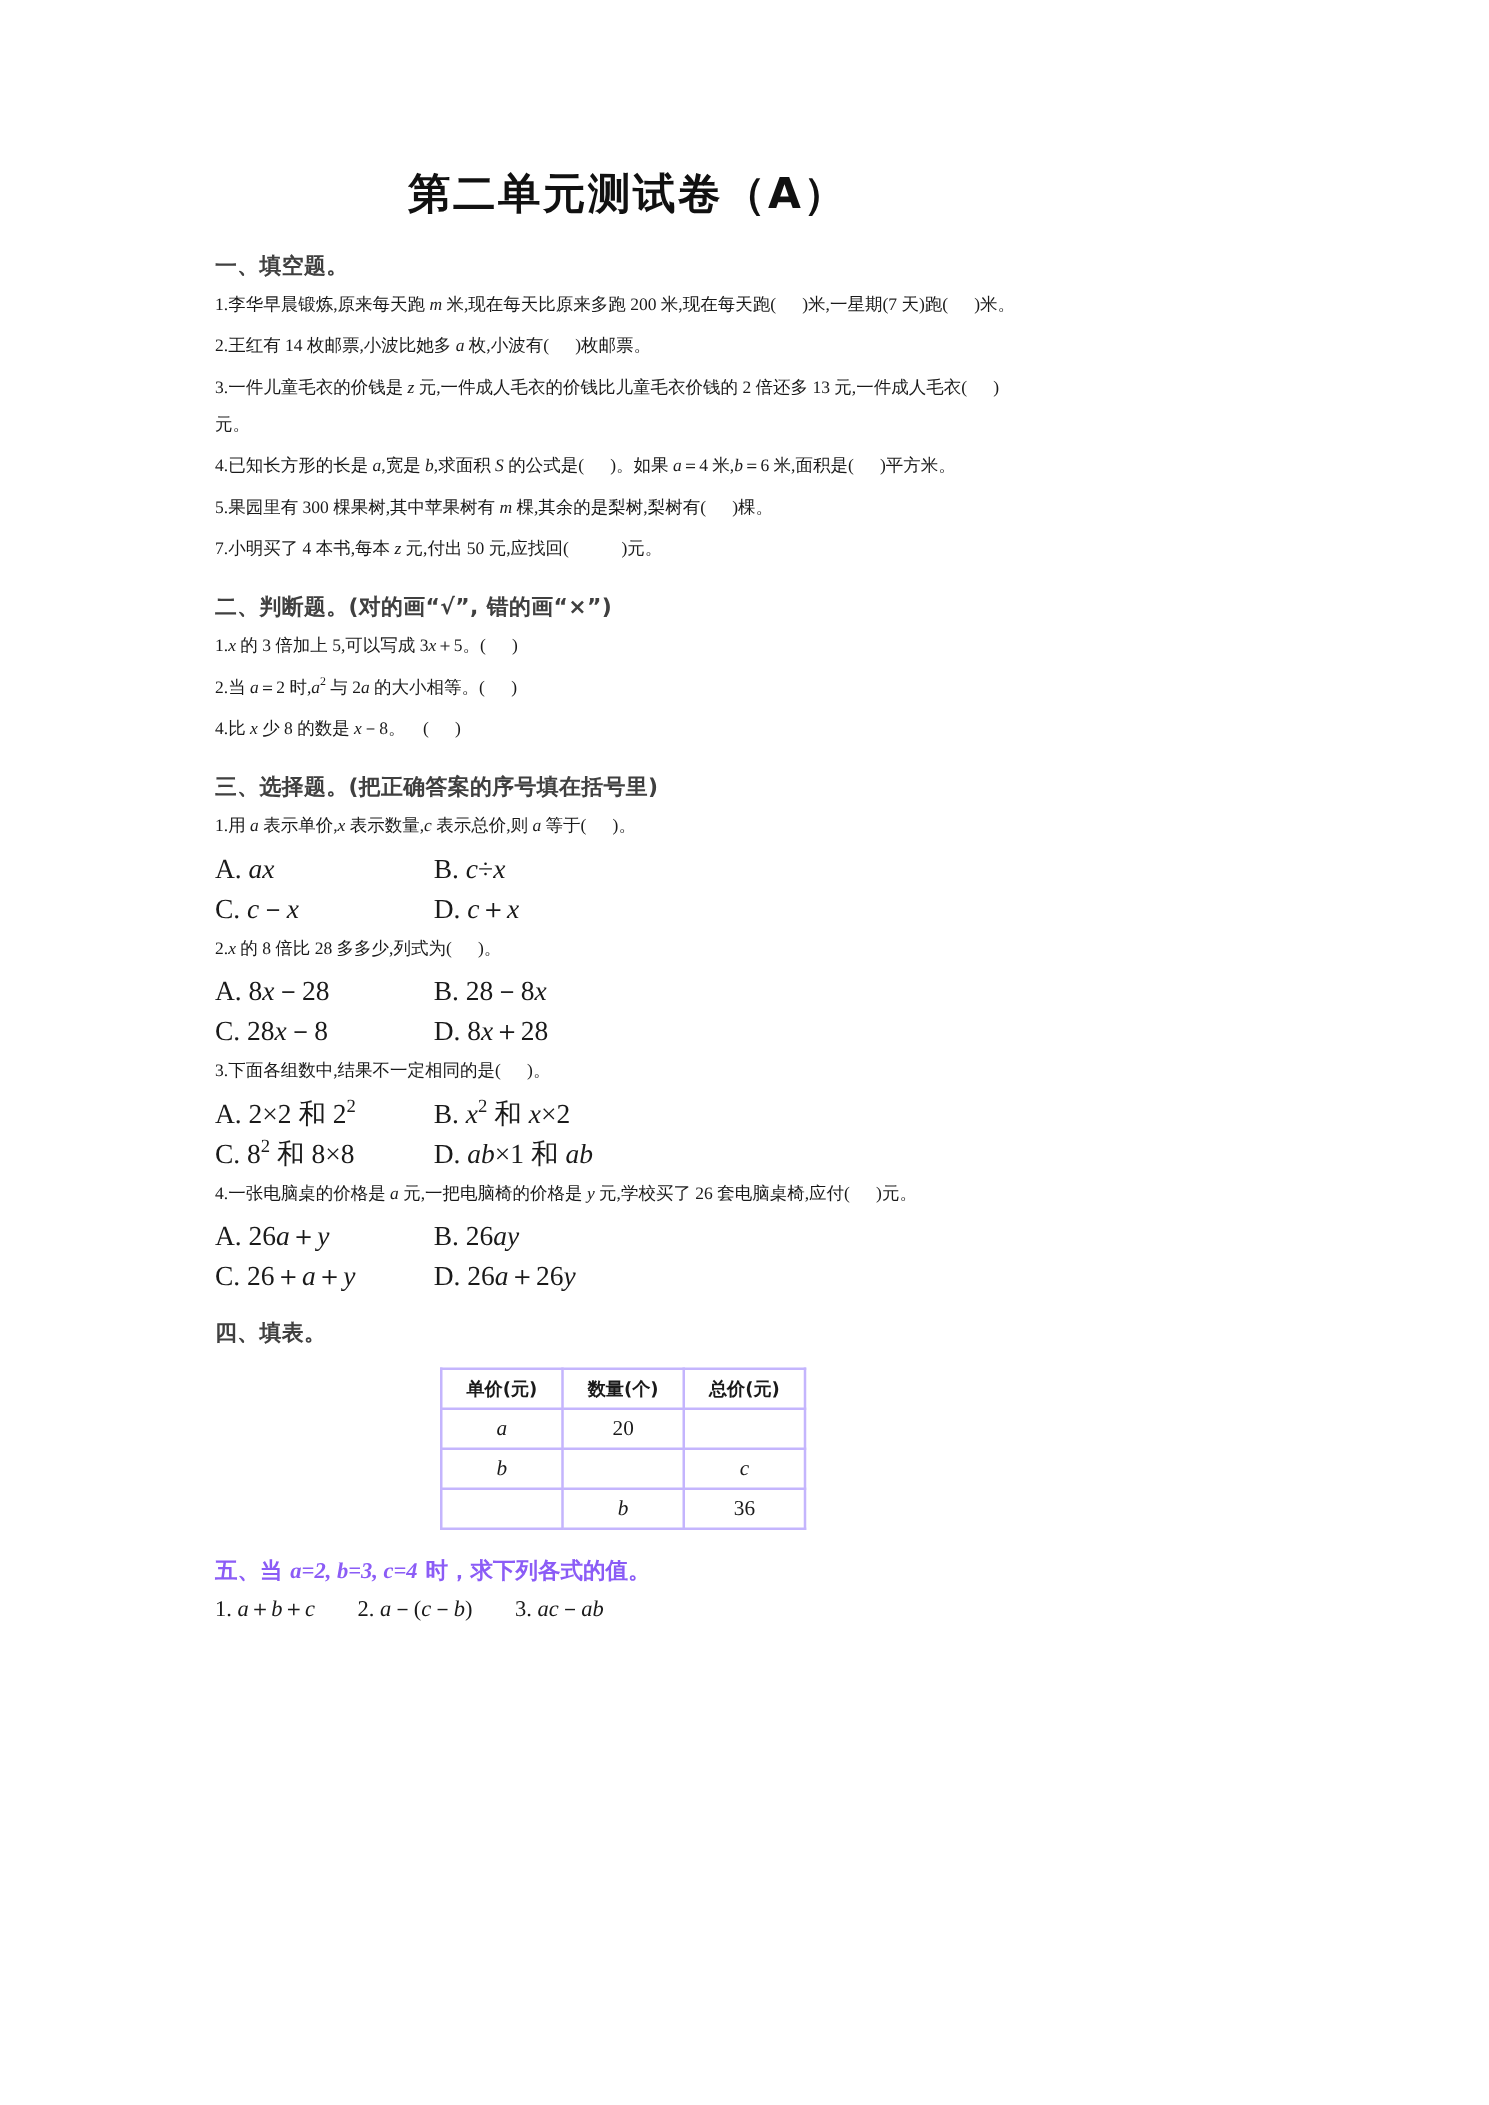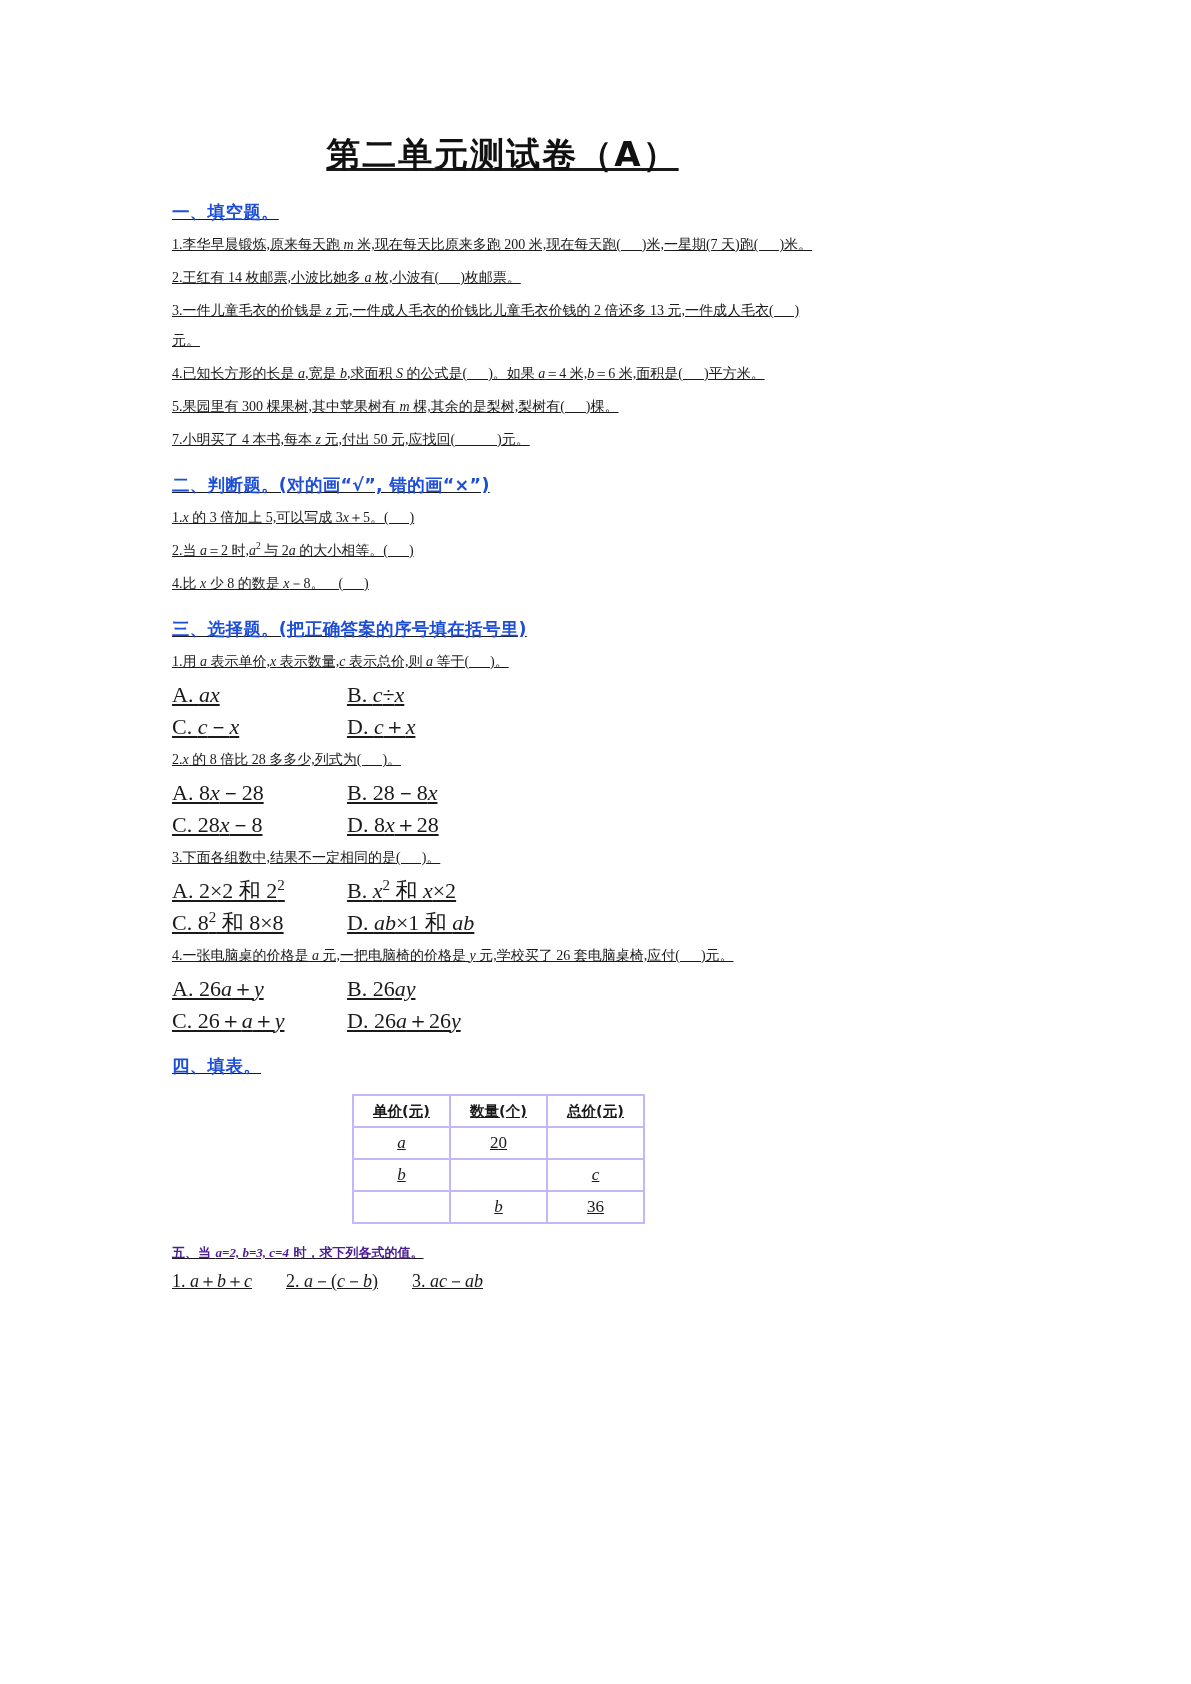--- a/index.html
+++ b/index.html
@@ -14,39 +14,38 @@
     color: #1a1a1a;
     position: relative;
   }
   .page {
     position: absolute;
     left: 0; top: 0;
     width: 985px;
     height: 1684px;
     box-sizing: border-box;
     padding: 0;
-    text-decoration: underline;
   }
   .title {
     text-align: center;
     font-family: "DejaVu Sans", sans-serif;
     font-weight: bold;
     font-size: 34px;
     letter-spacing: 2px;
     margin: 0;
     padding-top: 132px;
     padding-left: 20px;
     color: #111;
   }
   .content {
     margin: 0;
     padding: 0 160px 0 172px;
   }
   .section-head {
-    color: #1d4ed8;
+    color: #404040;
     font-family: "DejaVu Sans", sans-serif;
     font-weight: bold;
     font-size: 17.5px;
     margin-top: 18px;
     margin-bottom: 6px;
     letter-spacing: 0.3px;
   }
   .section-head.first { margin-top: 22px; }
   .q {
     font-size: 14px;
@@ -83,24 +82,24 @@
     width: 95px;
     height: 30px;
     text-align: center;
     font-weight: normal;
     padding: 0;
   }
   table.fill th { font-weight: bold; font-size: 14.5px; }
   table.fill td.val { font-family: "Liberation Serif", serif; font-size: 17px; }
   table.fill td.val i { font-style: italic; }
   .sec5 {
-    color: #4c1d95;
+    color: #8b5cf6;
     font-family: "DejaVu Sans", sans-serif;
     font-weight: bold;
-    font-size: 13px;
+    font-size: 18px;
     margin-top: 20px;
     margin-bottom: 4px;
   }
   .sec5 .ital { font-style: italic; font-family: "Liberation Serif", serif; font-weight: bold; }
   .lastline {
     font-size: 18px;
     line-height: 30px;
     margin-top: 4px;
   }
   .gap-sm { display: inline-block; width: 34px; }

